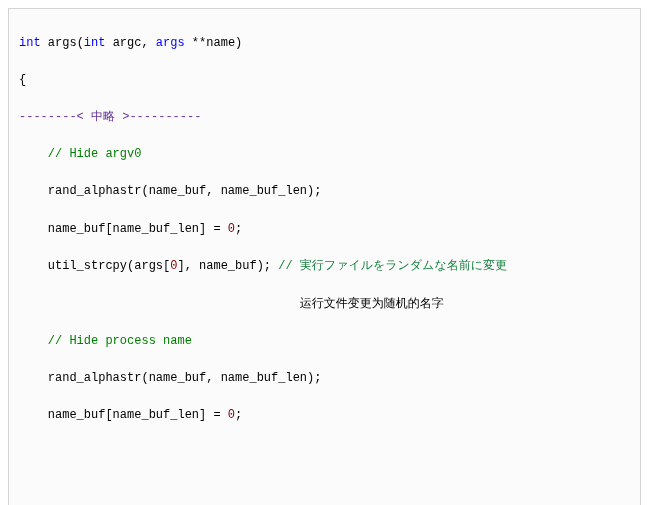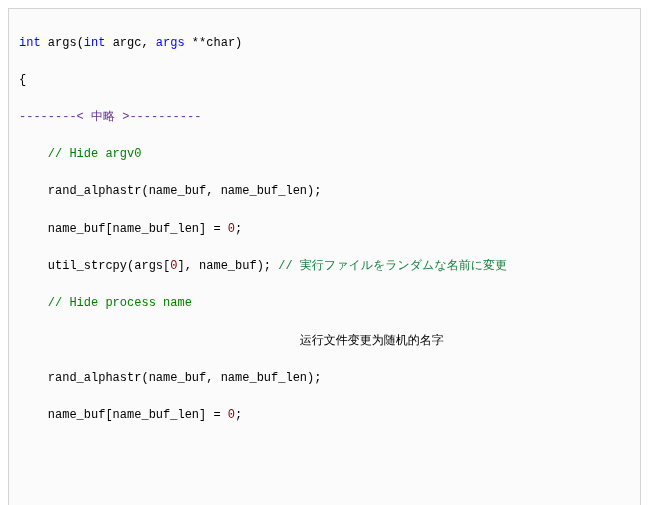--- a/index.html
+++ b/index.html
@@ -24,29 +24,29 @@
   .cm  { color: #008000; text-align: right; }    
   .cm2 { color: #15803d; }    
   .sep { color: #663399; text-align: center; }
   .ann { color: #000; font-family: "Microsoft YaHei", sans-serif; }
   .line { display: block; }
 </style>
 </head>
 <body>
 
 <div class="code-box">
-<span class="line"><span class="kw">int</span> <span>args</span>(<span class="kw">int</span> <span>argc</span>, <span class="kw">args</span> **<span>char</span>)</span>
+<span class="line"><span class="kw">int</span> <span>args</span>(<span class="kw">int</span> <span>argc</span>, <span class="kw">args</span> **<span>name</span>)</span>
 <span class="line"><span>{</span></span>
 <span class="line"><span class="sep">--------&lt; 中略 &gt;----------</span></span>
 <span class="line">    <span class="cm">// Hide argv0</span></span>
 <span class="line">    <span>rand_alphastr(name_buf, name_buf_len);</span></span>
 <span class="line">    <span>name_buf[name_buf_len] = </span><span class="num">0</span><span>;</span></span>
 <span class="line">    <span>util_strcpy(args[</span><span class="num">0</span><span>], name_buf);</span> <span class="cm2">// 実行ファイルをランダムな名前に変更</span></span>
+<span class="line">                                       <span class="ann">运行文件变更为随机的名字</span></span>
 <span class="line">    <span class="cm">// Hide process name</span></span>
-<span class="line">                                       <span class="ann">运行文件变更为随机的名字</span></span>
 <span class="line">    <span>rand_alphastr(name_buf, name_buf_len);</span></span>
 <span class="line">    <span>name_buf[name_buf_len] = </span><span class="num">0</span><span>;</span></span>
 
 
 
 
 
 
 
 

